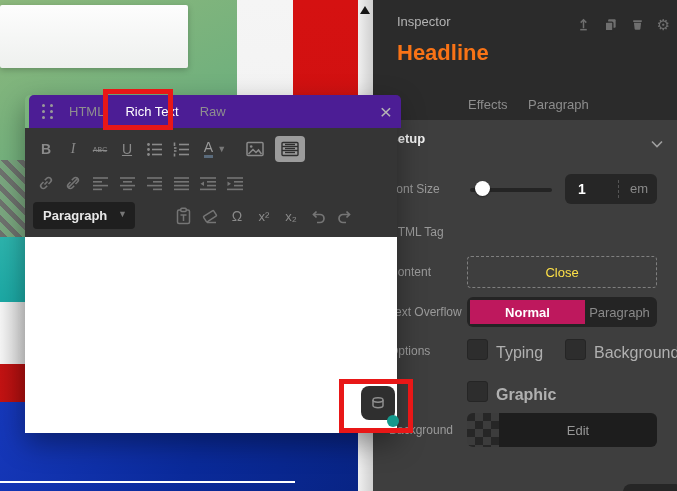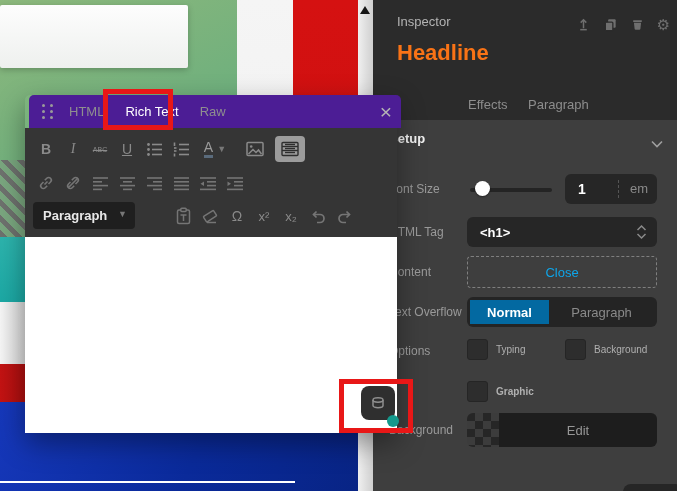--- a/index.html
+++ b/index.html
@@ -59,31 +59,31 @@
   .value-box { position:absolute; left:192px; top:54px; width:92px; height:30px; background:#262626; border-radius:6px; }
   .value-num { position:absolute; left:13px; top:7px; font-size:14px; font-weight:bold; color:#fff; }
   .value-div { position:absolute; left:53px; top:6px; height:18px; border-left:1px dashed #555; }
   .value-unit { position:absolute; left:56px; top:7px; width:36px; text-align:center; font-size:13px; color:#8a8a8a; }
 
   .tag-select { position:absolute; left:94px; top:97px; width:190px; height:30px; background:#262626; border-radius:6px; }
   .tag-value { position:absolute; left:13px; top:8px; font-size:13px; font-weight:bold; color:#fff; }
   .tag-chevs { position:absolute; right:10px; top:7px; }
 
   .btn-close { position:absolute; left:94px; top:136px; width:190px; height:32px; border:1px dashed #7f7f7f;
-            border-radius:4px; color:#0ea5e9; font-size:13px; display:flex; align-items:center; justify-content:center;
+            border-radius:4px; color:#fde047; font-size:13px; display:flex; align-items:center; justify-content:center;
             background:transparent; }
   .seg-wrap { position:absolute; left:94px; top:177px; width:190px; height:30px; background:#242424; border-radius:6px;
             display:flex; padding:3px; }
-  .seg-active { width:79px; background:#0369a1; border-radius:0; color:#fff; font-weight:bold; font-size:13px;
+  .seg-active { width:115px; background:#be185d; border-radius:0; color:#fff; font-weight:bold; font-size:13px;
             display:flex; align-items:center; justify-content:center; }
   .seg-inactive { flex:1; color:#8a8a8a; font-size:13px; display:flex; align-items:center; justify-content:center; }
 
   .checkbox { position:absolute; width:21px; height:21px; background:#2d2d2d; border:1px solid #252525; border-radius:3px; }
   .cb-typing { left:94px; top:219px; } .cb-sub { left:192px; top:219px; } .cb-graphic { left:94px; top:261px; }
-  .cb-label { position:absolute; font-size:10px; color:#b0b0b0; }
+  .cb-label { position:absolute; font-size:16px; color:#b0b0b0; }
   .lbl-typing { left:123px; top:224px; } .lbl-sub { left:221px; top:224px; } .lbl-graphic { left:123px; top:266px;font-weight:bold; }
 
   .bg-swatch { position:absolute; left:94px; top:293px; width:32px; height:34px; border-radius:6px 0 0 6px;
             background-color:#262626;
             background-image:linear-gradient(45deg,#3c3c3c 25%,transparent 25%,transparent 75%,#3c3c3c 75%),
                              linear-gradient(45deg,#3c3c3c 25%,transparent 25%,transparent 75%,#3c3c3c 75%);
             background-size:16px 16px; background-position:0 0,8px 8px; }
   .btn-edit { position:absolute; left:126px; top:293px; width:158px; height:34px; background:#1d1d1d;
             border-radius:0 6px 6px 0; color:#969696; font-size:13px; display:flex; align-items:center; justify-content:center; }
   .bottom-peek { position:absolute; left:250px; top:364px; width:60px; height:10px; background:#262626; border-radius:8px 8px 0 0; }
@@ -193,29 +193,20 @@
       <div class="row-label" style="top:62px;">Font Size</div>
       <div class="slider-track"></div>
       <div class="slider-handle"></div>
       <div class="value-box">
         <span class="value-num">1</span>
         <span class="value-div"></span>
         <span class="value-unit">em</span>
       </div>
 
       <div class="row-label" style="top:105px;">HTML Tag</div>
-      <div class="tag-select">
-        <span class="tag-value">&lt;h1&gt;</span>
-        <span class="tag-chevs">
-          <svg width="11" height="16" viewBox="0 0 11 16" fill="none" stroke="#8a8a8a" stroke-width="1.5">
-            <polyline points="1.5,6 5.5,2 9.5,6"></polyline>
-              <polyline points="1.5,10 5.5,14 9.5,10"></polyline>
-          </svg>
-        </span>
-      </div>
 
       <div class="row-label" style="top:145px;">Content</div>
       <div class="btn-close">Close</div>
 
       <div class="row-label" style="top:185px;">Text Overflow</div>
       <div class="seg-wrap">
         <div class="seg-active">Normal</div>
         <div class="seg-inactive">Paragraph</div>
       </div>
 

